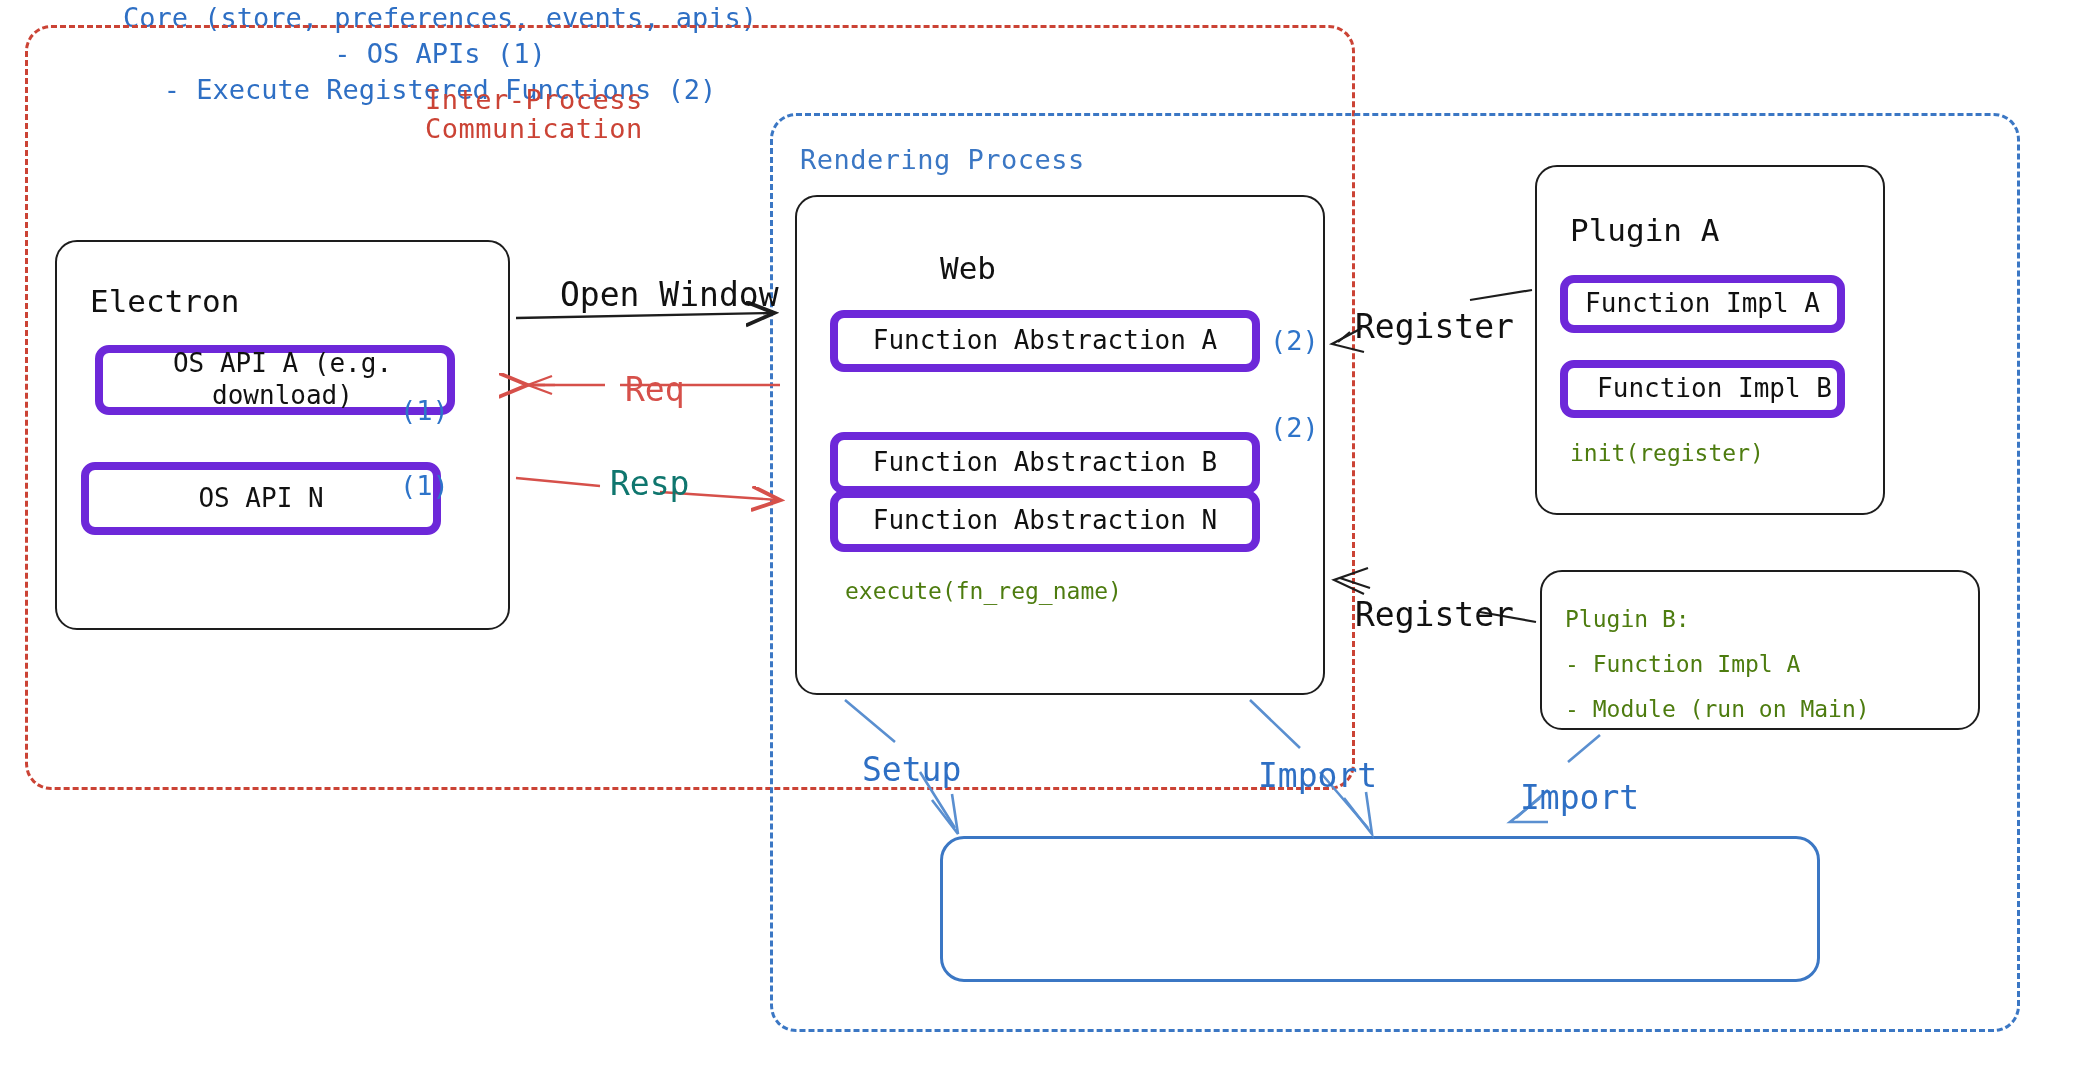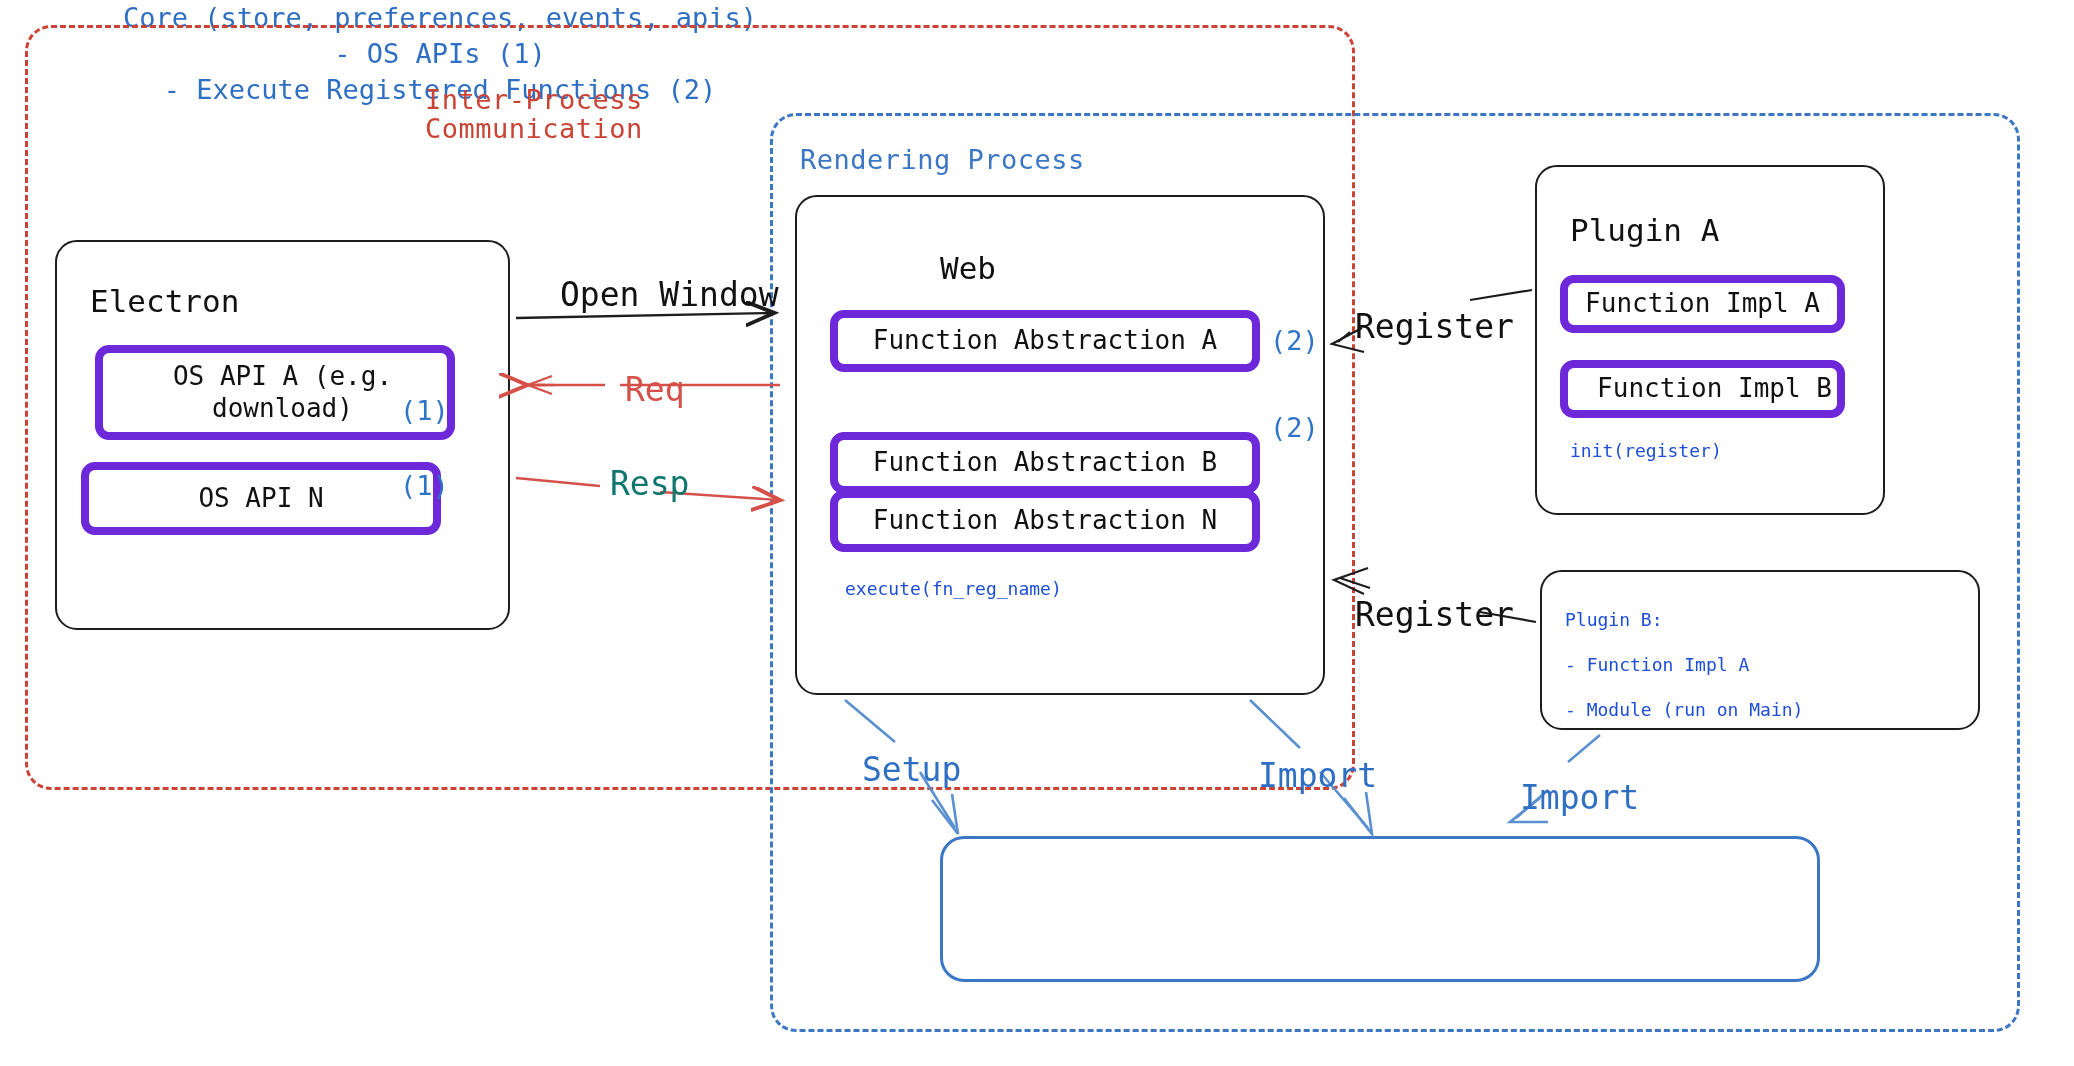--- a/index.html
+++ b/index.html
@@ -14,27 +14,27 @@
 
   .zone-label{position:absolute;font-size:27px;line-height:29px;white-space:pre;letter-spacing:0.5px;}
   #ipc-label{left:425px;top:85px;color:#CB4335;}
   #render-label{left:800px;top:145px;color:#3B77C4;}
 
   
   .box{position:absolute;box-sizing:border-box;border:2.5px solid #1d1d1d;border-radius:22px;background:#fff;}
   .box-title{position:absolute;font-size:31px;color:#111;white-space:pre;}
   .pill{position:absolute;box-sizing:border-box;border:8px solid #6d28d9;border-radius:14px;background:#fff;
         display:flex;align-items:center;justify-content:center;font-size:26px;color:#111;white-space:pre;text-align:center;line-height:1.22;}
-  .plain{position:absolute;font-size:18px;color:#1d4ed8;white-space:pre;}
+  .plain{position:absolute;font-size:23px;color:#4d7c0f;white-space:pre;}
   .tag{position:absolute;font-size:27px;color:#2E74C9;white-space:pre;}
 
   
   #electron-box{left:55px;top:240px;width:455px;height:390px;}
   #electron-title{left:90px;top:283px;}
-  #os-api-a{left:95px;top:345px;width:360px;height:95px;flex-direction:column;padding-left:15px;}
+  #os-api-a{left:95px;top:345px;width:360px;height:70px;flex-direction:column;padding-left:15px;}
   #os-api-n{left:81px;top:462px;width:360px;height:73px;}
 
   
   #web-box{left:795px;top:195px;width:530px;height:500px;}
   #web-title{left:940px;top:250px;}
   #fa-a{left:830px;top:310px;width:430px;height:62px;}
   #fa-b{left:830px;top:400px;width:430px;height:62px;margin-top:32px;}
   #fa-n{left:830px;top:490px;width:430px;height:62px;}
   #execute-line{left:845px;top:578px;}
 

